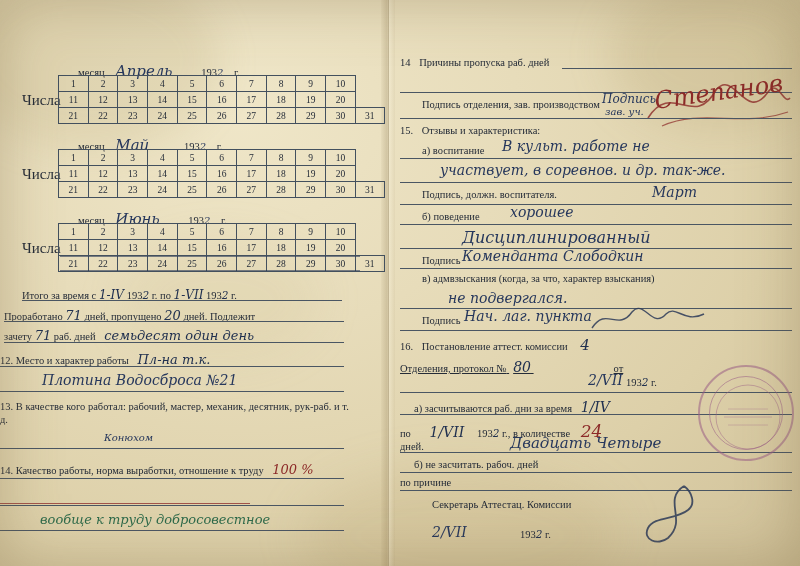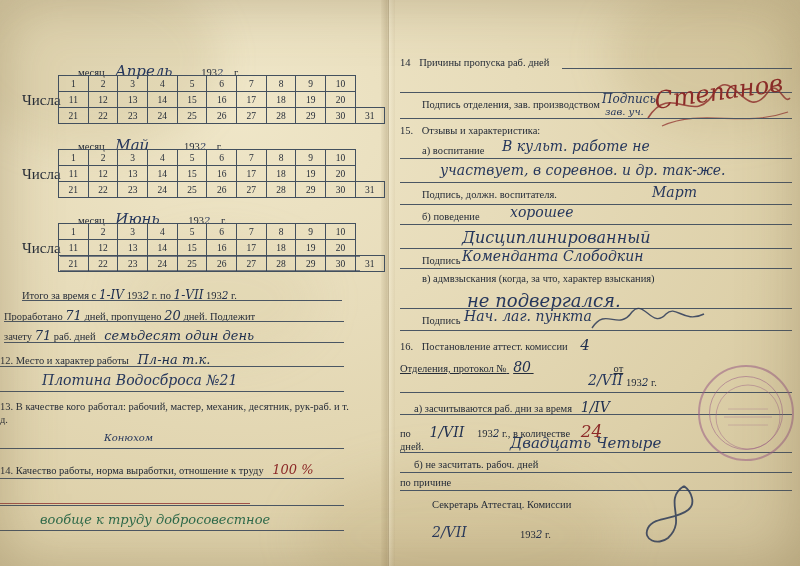--- a/index.html
+++ b/index.html
@@ -320,21 +320,21 @@
     <div class="rhand" style="left:118px;top:204px;font-size:14px;">хорошее</div>
     <div class="rhand" style="left:70px;top:228px;font-size:16px;text-align:right;">Дисциплинированный</div>
     <div class="rline" style="left:8px;top:224px;width:392px;"></div>
     <div class="rline" style="left:8px;top:248px;width:392px;"></div>
 
     <div class="rtxt" style="left:30px;top:254px;"><span>Подпись</span></div>
     <div class="rhand" style="left:70px;top:248px;font-size:14px;">Коменданта Слободкин</div>
     <div class="rline" style="left:8px;top:268px;width:392px;"></div>
 
     <div class="rtxt" style="left:30px;top:272px;width:370px;"><span>в) адмвзыскания (когда, за что, характер взыскания)</span></div>
-    <div class="rhand" style="left:75px;top:290px;font-size:18px;text-align:center;">не подвергался.</div>
+    <div class="rhand" style="left:56px;top:290px;font-size:14px;text-align:center;">не подвергался.</div>
     <div class="rline" style="left:8px;top:308px;width:392px;"></div>
 
     <div class="rtxt" style="left:30px;top:314px;"><span>Подпись</span></div>
     <div class="rhand" style="left:72px;top:308px;font-size:14px;">Нач. лаг. пункта</div>
     <svg class="scrawl" style="left:196px;top:302px;" width="120" height="34">
       <path d="M4,26 C18,4 30,30 44,10 C56,-4 64,28 78,12 C88,2 96,22 116,12" stroke="#2b3a58" stroke-width="1.4" fill="none" opacity=".85"></path>
     </svg>
     <div class="rline" style="left:8px;top:330px;width:392px;"></div>
 
     <div class="rtxt" style="left:8px;top:336px;">

